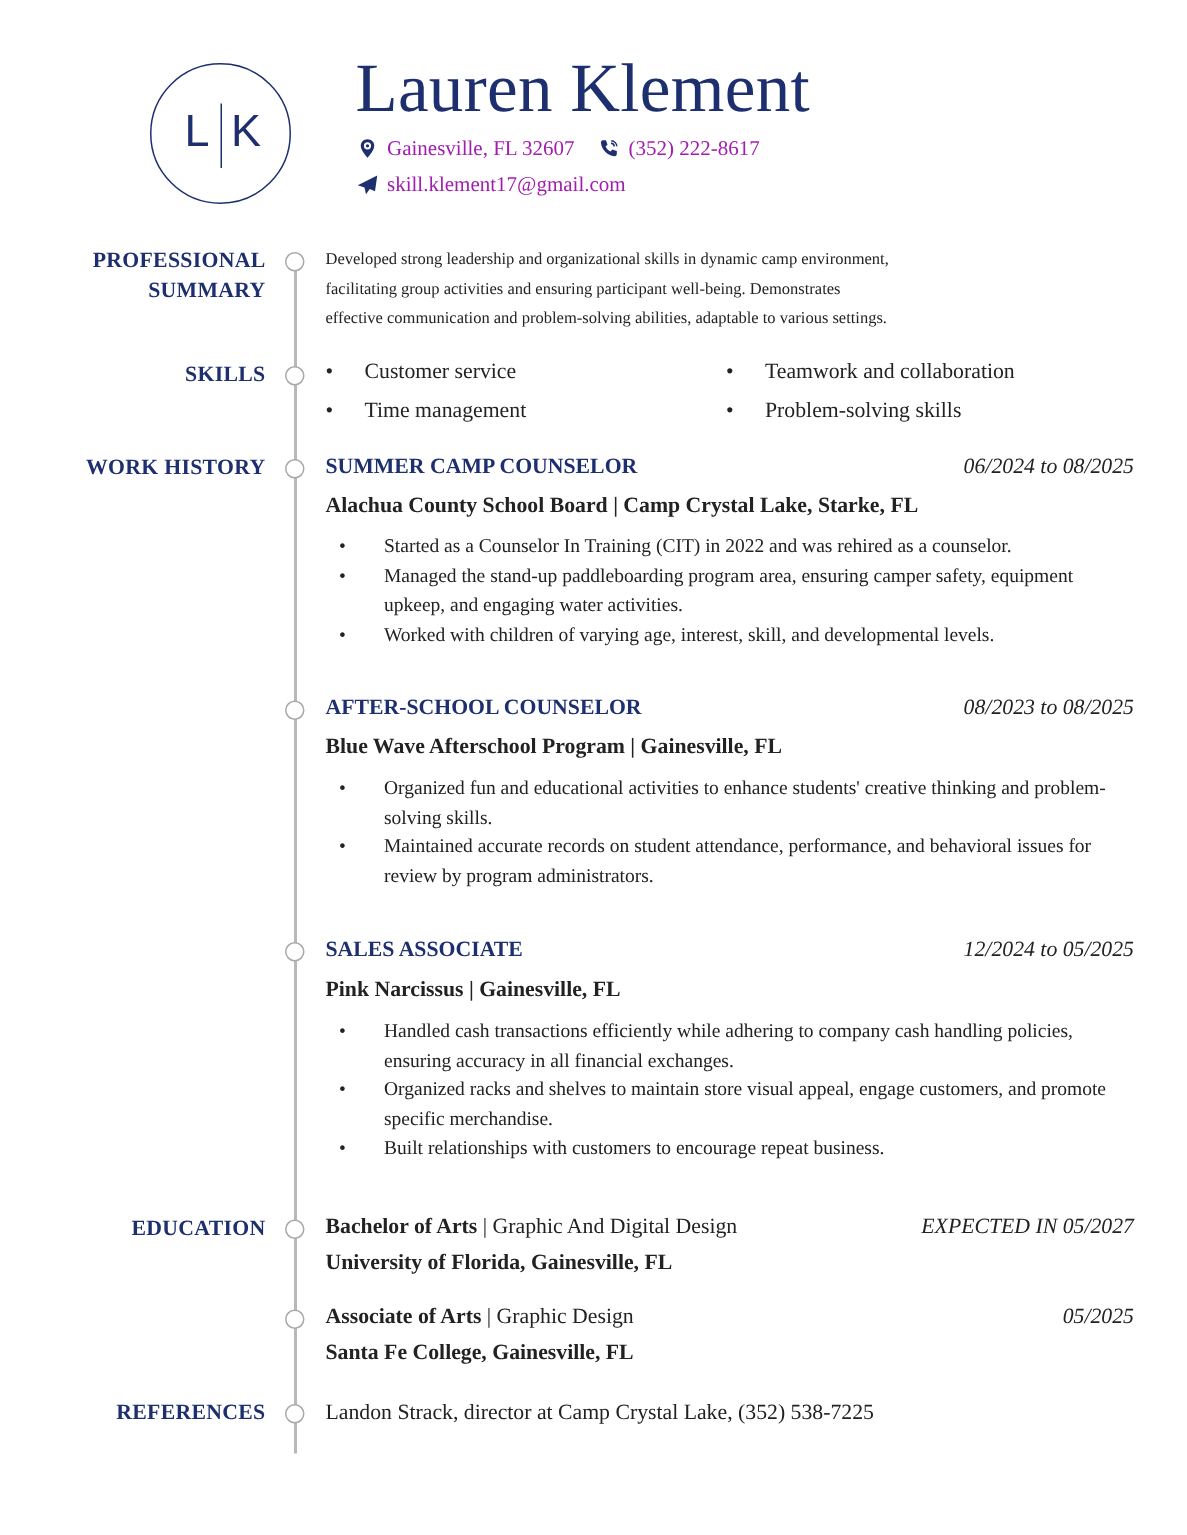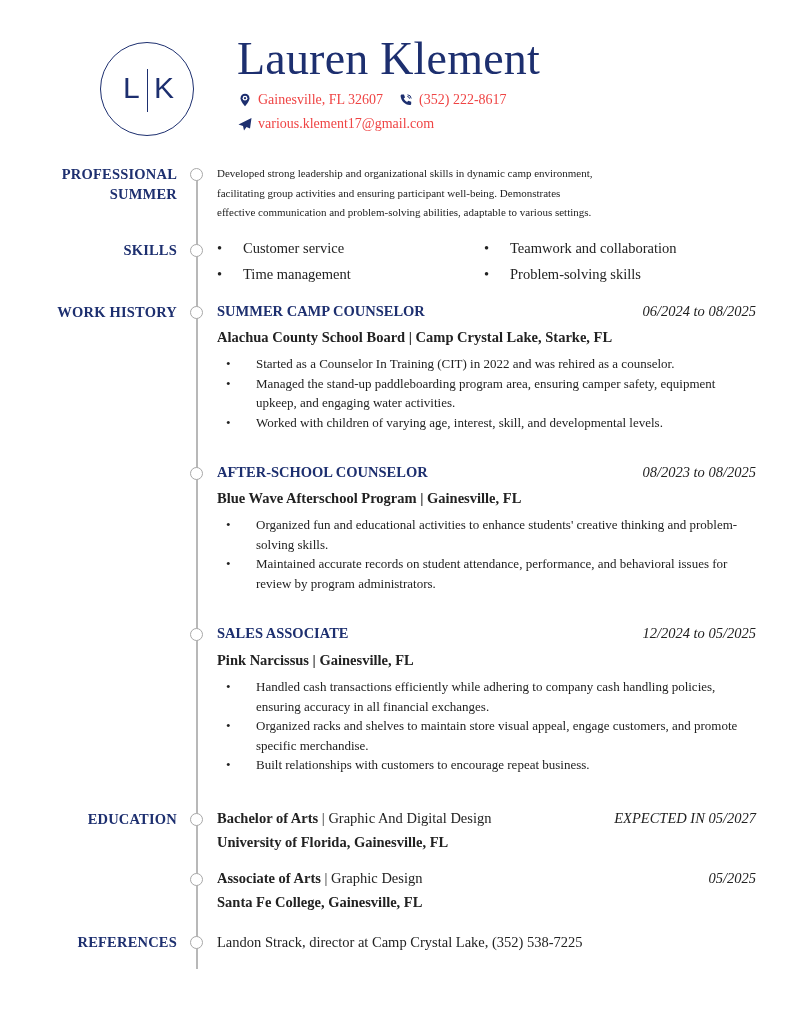--- a/index.html
+++ b/index.html
@@ -11,21 +11,21 @@
               border: 1.6px solid #1d2f6f; border-radius: 50%; box-sizing: border-box; }
   .monogram .l { position: absolute; left: 22px; top: 28px; font-family: "Liberation Sans", sans-serif;
                  font-size: 30px; color: #1d2f6f; }
   .monogram .k { position: absolute; left: 53px; top: 28px; font-family: "Liberation Sans", sans-serif;
                  font-size: 30px; color: #1d2f6f; }
   .monogram .bar { position: absolute; left: 46px; top: 26px; width: 1.4px; height: 43px; background: #1d2f6f; }
 
   .name { position: absolute; left: 237px; top: 36px; font-family: "Liberation Serif", serif;
           font-size: 46px; color: #1d2f6f; letter-spacing: 0.2px; line-height: 1; }
   .contact { position: absolute; left: 238px; font-size: 14px; font-family: "Liberation Serif", serif;
-             color: #ef4444; display: flex; align-items: center; }
+             color: #a21caf; display: flex; align-items: flex-start; }
   .contact .ico { display: inline-flex; width: 14px; height: 14px; margin-right: 6px; }
   .contact .gap { width: 16px; display: inline-block; }
   .c1 { top: 92px; }
   .c2 { top: 116px; }
 
   
   .timeline-line { position: absolute; left: 196px; top: 174px; width: 1.5px; height: 795px; background: #b8b8b8; }
   .node { position: absolute; left: 190px; width: 13px; height: 13px; box-sizing: border-box;
           border: 1.4px solid #a8a8a8; border-radius: 50%; background: #fff; }
 
@@ -85,36 +85,36 @@
   </span>
   <span>(352) 222-8617</span>
 </div>
 
 <div class="contact c2">
   <span class="ico">
     <svg width="14" height="14" viewBox="0 0 14 14">
         <path d="M13.5 1L0.5 7.5l4.5 1.5 1 4.5 2.5-3.5 3.5 1.5z" fill="#1d2f6f"></path>
       </svg>
   </span>
-  <span>various.klement17@gmail.com</span>
+  <span>skill.klement17@gmail.com</span>
 </div>
 
 <div class="timeline-line"></div>
 <div class="node" style="top:168px"></div>
 <div class="node" style="top:244px"></div>
 <div class="node" style="top:306px"></div>
 <div class="node" style="top:467px"></div>
 <div class="node" style="top:628px"></div>
 <div class="node" style="top:813px"></div>
 <div class="node" style="top:873px"></div>
 <div class="node" style="top:936px"></div>
 
 <div class="label" style="top:164px">
   <div>PROFESSIONAL</div>
-  <div>SUMMER</div>
+  <div>SUMMARY</div>
 </div>
 <div class="body-text" style="top:164px">
   <div>Developed strong leadership and organizational skills in dynamic camp environment,</div>
   <div>facilitating group activities and ensuring participant well-being. Demonstrates</div>
   <div>effective communication and problem-solving abilities, adaptable to various settings.</div>
 </div>
 
 <div class="label" style="top:240px">SKILLS</div>
 <div class="skills" style="top:240px">
   <div class="skill" style="left:0;top:0">

